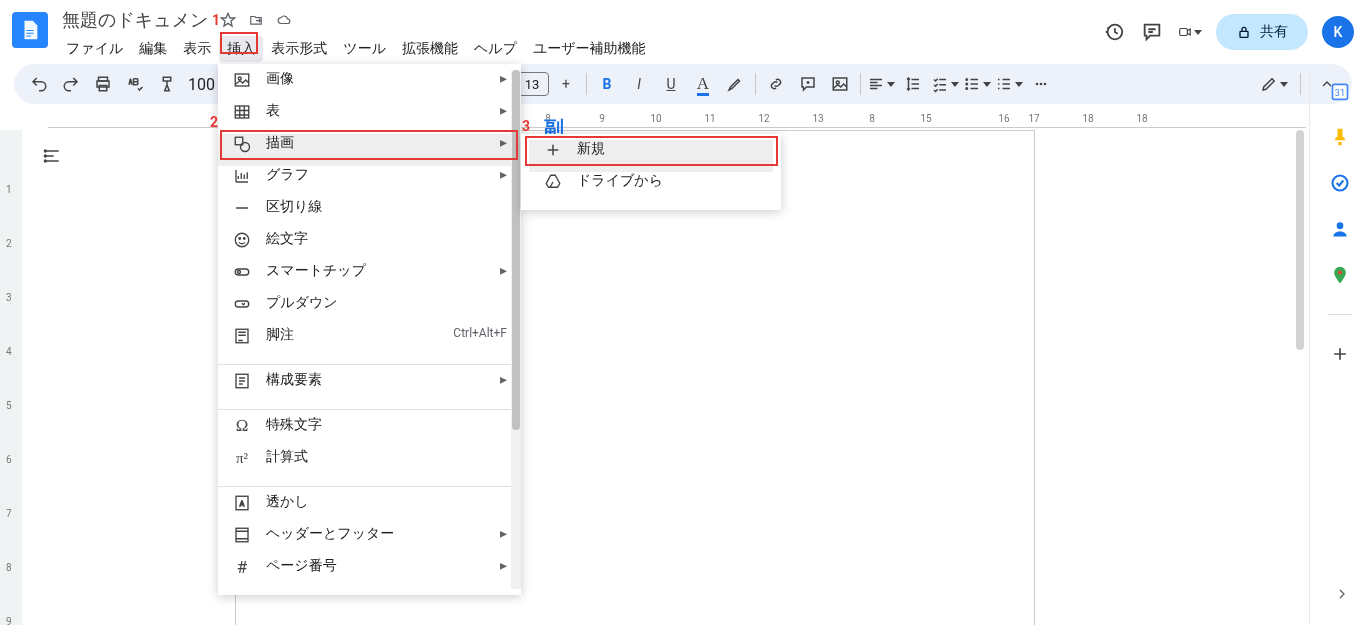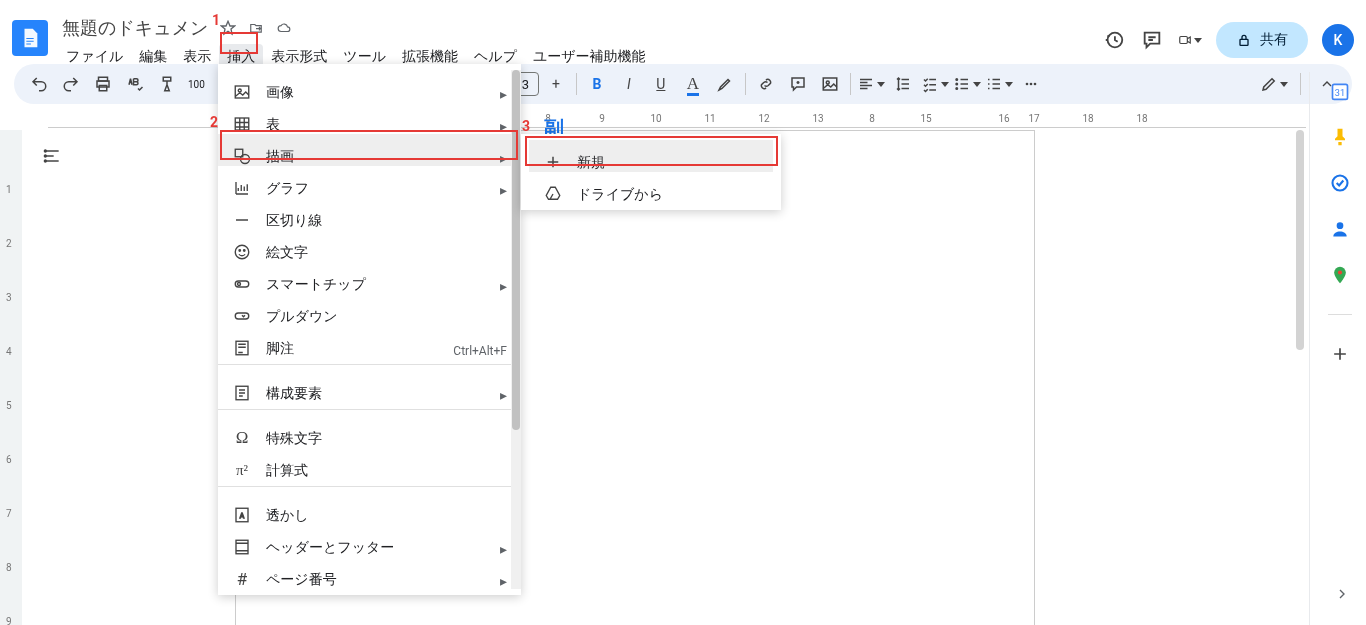--- a/index.html
+++ b/index.html
@@ -1,38 +1,38 @@
 <!DOCTYPE html>
 <html><head>
 <meta charset="utf-8">
 <style>
 * { margin: 0; padding: 0; box-sizing: border-box; }
 body { font-family: "Google Sans", Roboto, Arial, sans-serif; font-size: 14px; color: #202124; background: #fff; width: 1366px; height: 625px; overflow: hidden; position: relative; }
 
 
-.header { display: flex; align-items: flex-start; padding: 16px 12px 0 12px; height: 64px; }
+.header { display: flex; align-items: flex-start; padding: 8px 12px 0 12px; height: 64px; }
 .doc-icon { width: 36px; height: 36px; background: #2684fc; border-radius: 4px; display: flex; align-items: center; justify-content: center; margin-right: 10px; flex-shrink: 0; margin-top: 4px; }
 .doc-icon svg { width: 22px; height: 28px; fill: #fff; }
 .title-area { flex: 1; display: flex; flex-direction: column; }
 .title-row { display: flex; align-items: center; height: 24px; }
 .doc-title { font-size: 18px; color: #444; padding: 0 4px; }
 .title-icons { display: flex; align-items: center; gap: 10px; margin-left: 6px; }
 .title-icons .ico { width: 18px; height: 18px; color: #5f6368; display: flex; align-items: center; justify-content: center; }
 .menu-bar { display: flex; align-items: center; height: 28px; margin-top: 3px; }
 .menu-item { padding: 4px 8px; color: #202124; font-size: 14px; border-radius: 4px; cursor: pointer; }
 .menu-item.active { background: #e8eaed; }
 .header-right { display: flex; align-items: center; gap: 14px; margin-top: 6px; }
 .hicon { width: 24px; height: 24px; color: #444; display: flex; align-items: center; justify-content: center; }
 .share-btn { background: #c2e7ff; border-radius: 999px; padding: 9px 20px; display: flex; align-items: center; gap: 8px; color: #001d35; font-weight: 500; }
 .avatar { width: 32px; height: 32px; border-radius: 50%; background: #1a73e8; color: #fff; display: flex; align-items: center; justify-content: center; font-weight: 500; }
 
 
 .toolbar { background: #edf2fa; border-radius: 26px; margin: 0 14px; height: 40px; display: flex; align-items: center; padding: 0 10px; gap: 2px; }
 .tbtn { width: 30px; height: 30px; display: flex; align-items: center; justify-content: center; color: #444; border-radius: 4px; }
-.zoom-label { font-size: 10px; color: #202124; padding: 0 4px; }
+.zoom-label { font-size: 16px; color: #202124; padding: 0 4px; }
 .font-size-box { border: 1px solid #747775; border-radius: 4px; width: 34px; height: 24px; display: flex; align-items: center; justify-content: center; font-size: 13px; }
 .divider { width: 1px; height: 22px; background: #c7c7c7; margin: 0 3px; }
 .bold { font-weight: 700; color: #1a73e8; }
 .textcolor-a { position: relative; font-weight: 400; font-family: serif; font-size: 17px; }
 .textcolor-a::after { content: ''; position: absolute; bottom: -2px; left: 0; right: 0; height: 3px; background: #1a73e8; }
 .right-tools { margin-left: auto; display: flex; align-items: center; gap: 8px; }
 .caret-dn { width: 0; height: 0; border-left: 4px solid transparent; border-right: 4px solid transparent; border-top: 5px solid #444; margin-left: 2px; }
 
 
 .ruler-area { position: absolute; top: 112px; left: 0; right: 60px; height: 18px; }
@@ -44,21 +44,21 @@
 .vruler-gutter { position: absolute; top: 0; left: 0; width: 22px; height: 100%; background: #f0f3f4; }
 .vruler { position: absolute; top: 0; left: 0; width: 22px; height: 100%; }
 .vruler .num { position: absolute; left: 6px; font-size: 10px; color: #777; }
 .outline-icon { position: absolute; left: 38px; top: 12px; width: 28px; height: 28px; display: flex; align-items: center; justify-content: center; color: #444; }
 .page { position: absolute; left: 235px; top: 0; width: 800px; height: 500px; background: #fff; border: 1px solid #ccc; padding: 90px 90px; color: #1155cc; font-size: 14px; line-height: 1.6; }
 .page .word { display: block; }
 .cursor-pipe { position: absolute; left: 544px; top: 115px; font-size: 20px; color: #1a73e8; font-weight: 700; }
 
 
 .insert-menu { position: absolute; left: 218px; top: 64px; width: 303px; background: #fff; box-shadow: 0 2px 10px rgba(0,0,0,.2); padding: 6px 0; z-index: 50; }
-.mi { display: flex; align-items: flex-end; height: 32px; padding: 0 14px; gap: 14px; color: #202124; font-size: 14px; }
+.mi { display: flex; align-items: flex-start; height: 32px; padding: 0 14px; gap: 14px; color: #202124; font-size: 14px; }
 .mi.hl { background: #eeeeee; }
 .mi .micon { width: 20px; height: 20px; color: #444; display: flex; align-items: center; justify-content: center; }
 .mi .arrow { margin-left: auto; color: #5f6368; }
 .mi .sc { margin-left: auto; color: #5f6368; font-size: 12px; }
 .msep { height: 1px; background: #e0e0e0; margin: 6px 0; }
 .menu-scroll { position: absolute; right: 0; top: 6px; bottom: 6px; width: 10px; background: #f0f0f0; }
 .menu-scroll-thumb { position: absolute; left: 1px; right: 1px; top: 0; height: 360px; background: #c1c1c1; border-radius: 4px; }
 
 
 .submenu { position: absolute; left: 521px; top: 134px; width: 260px; background: #fff; box-shadow: 0 2px 10px rgba(0,0,0,.2); padding: 6px 8px; z-index: 60; }

